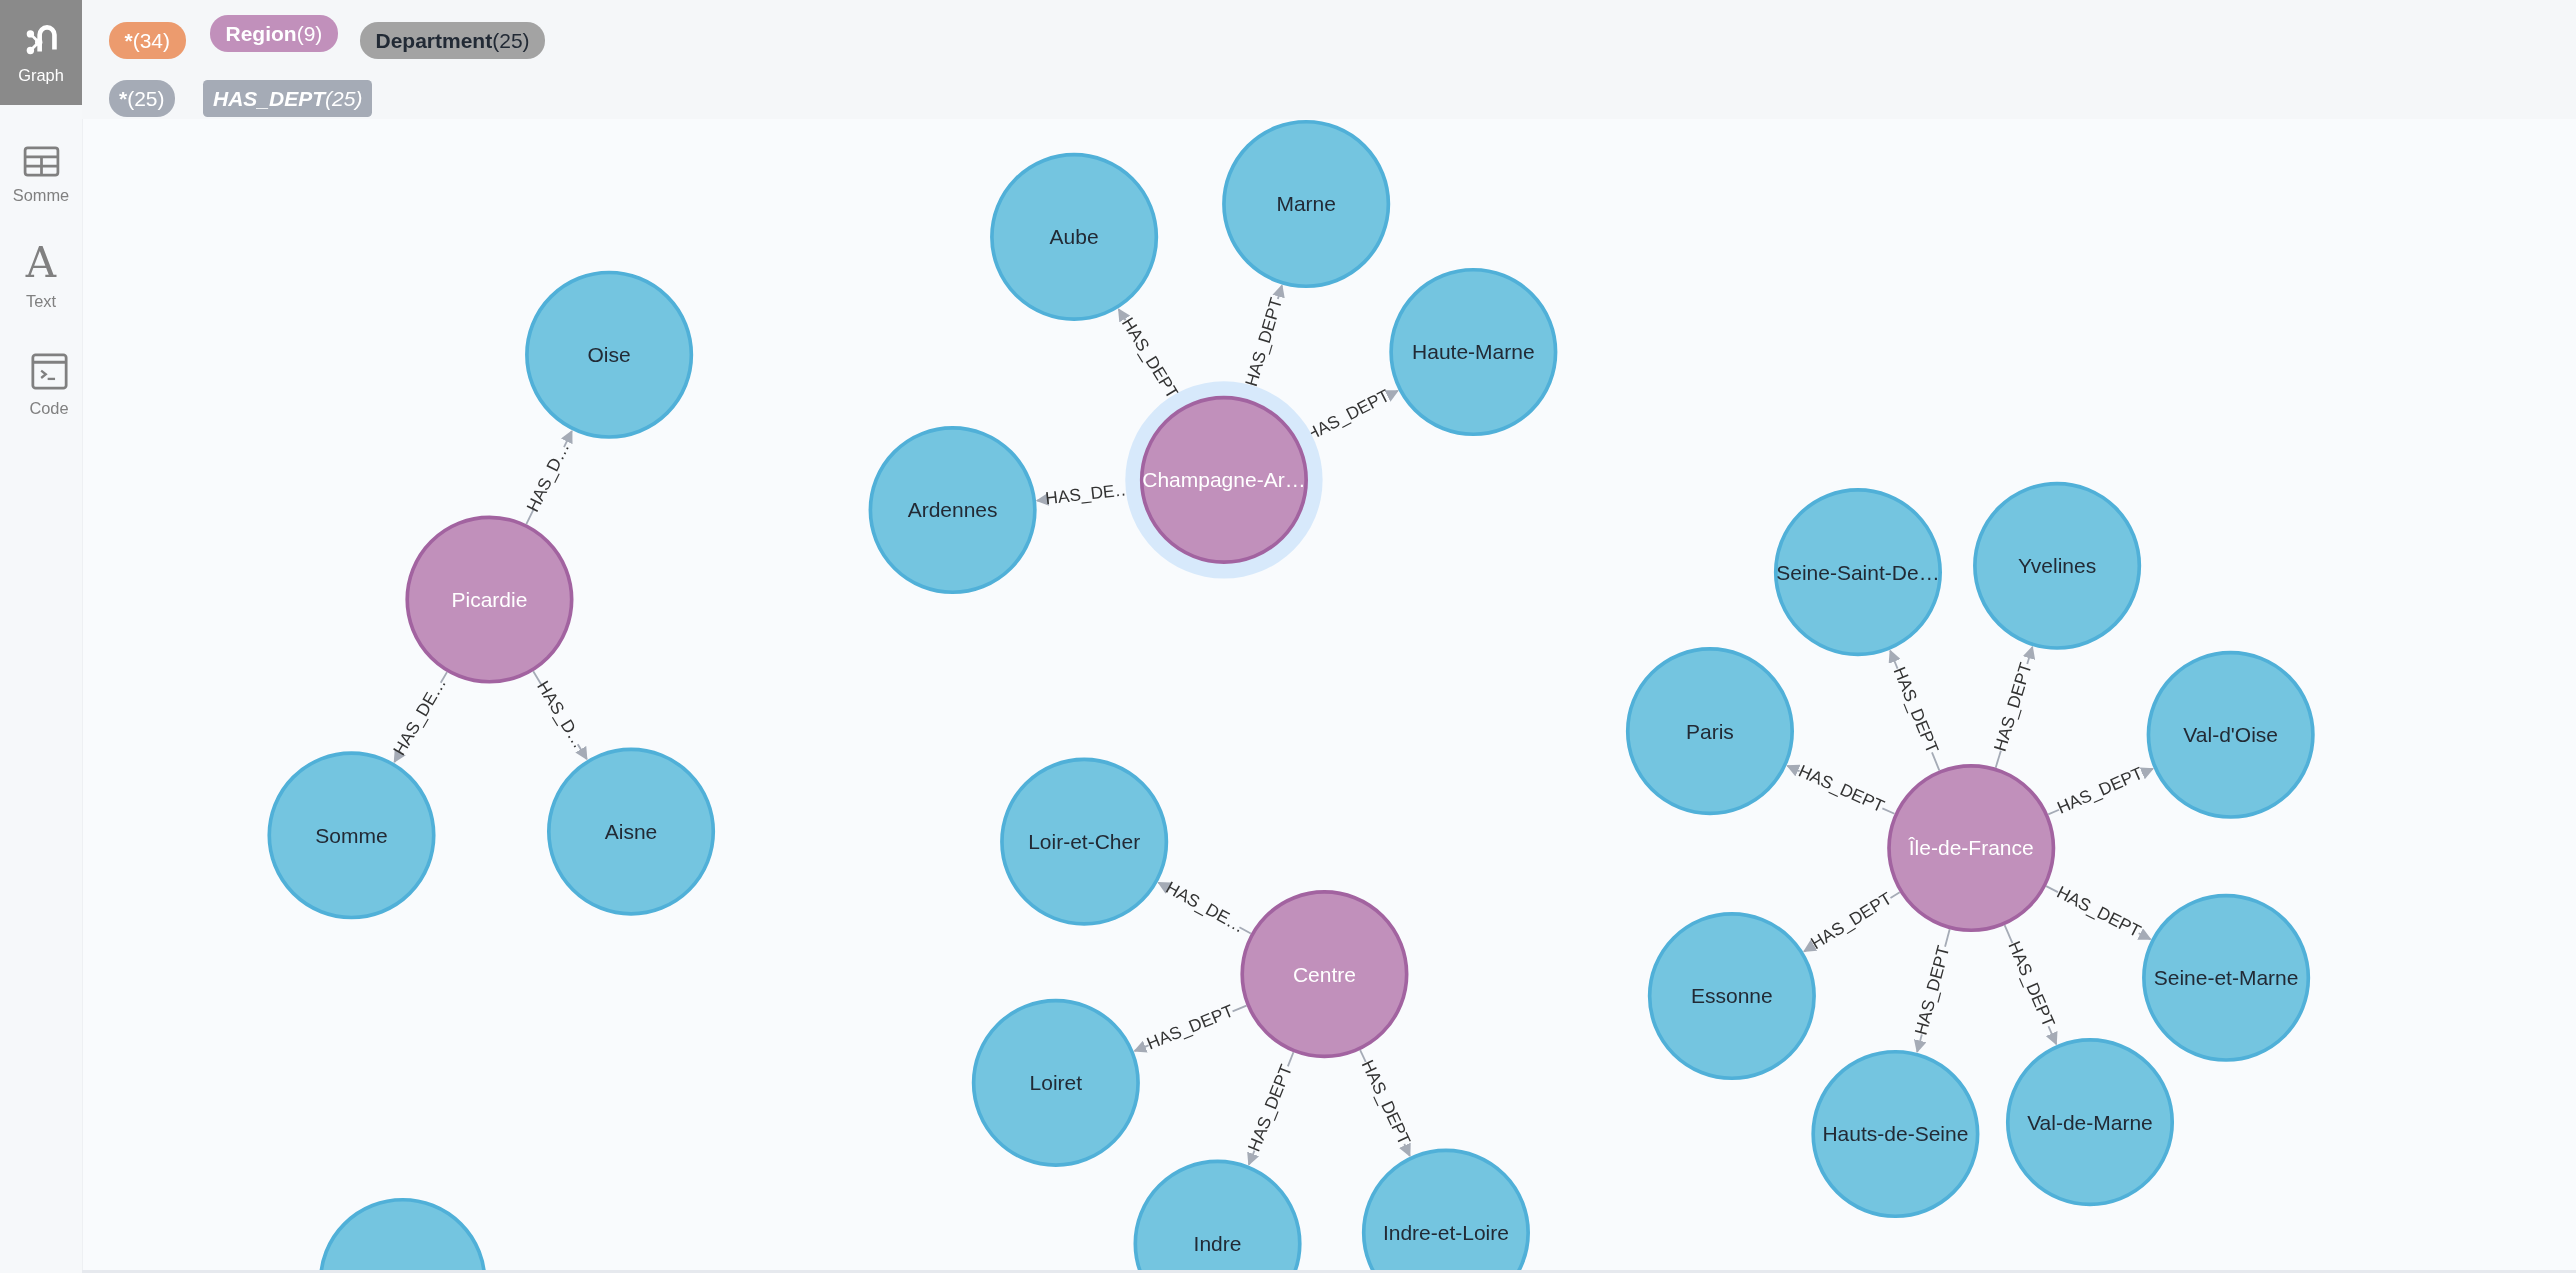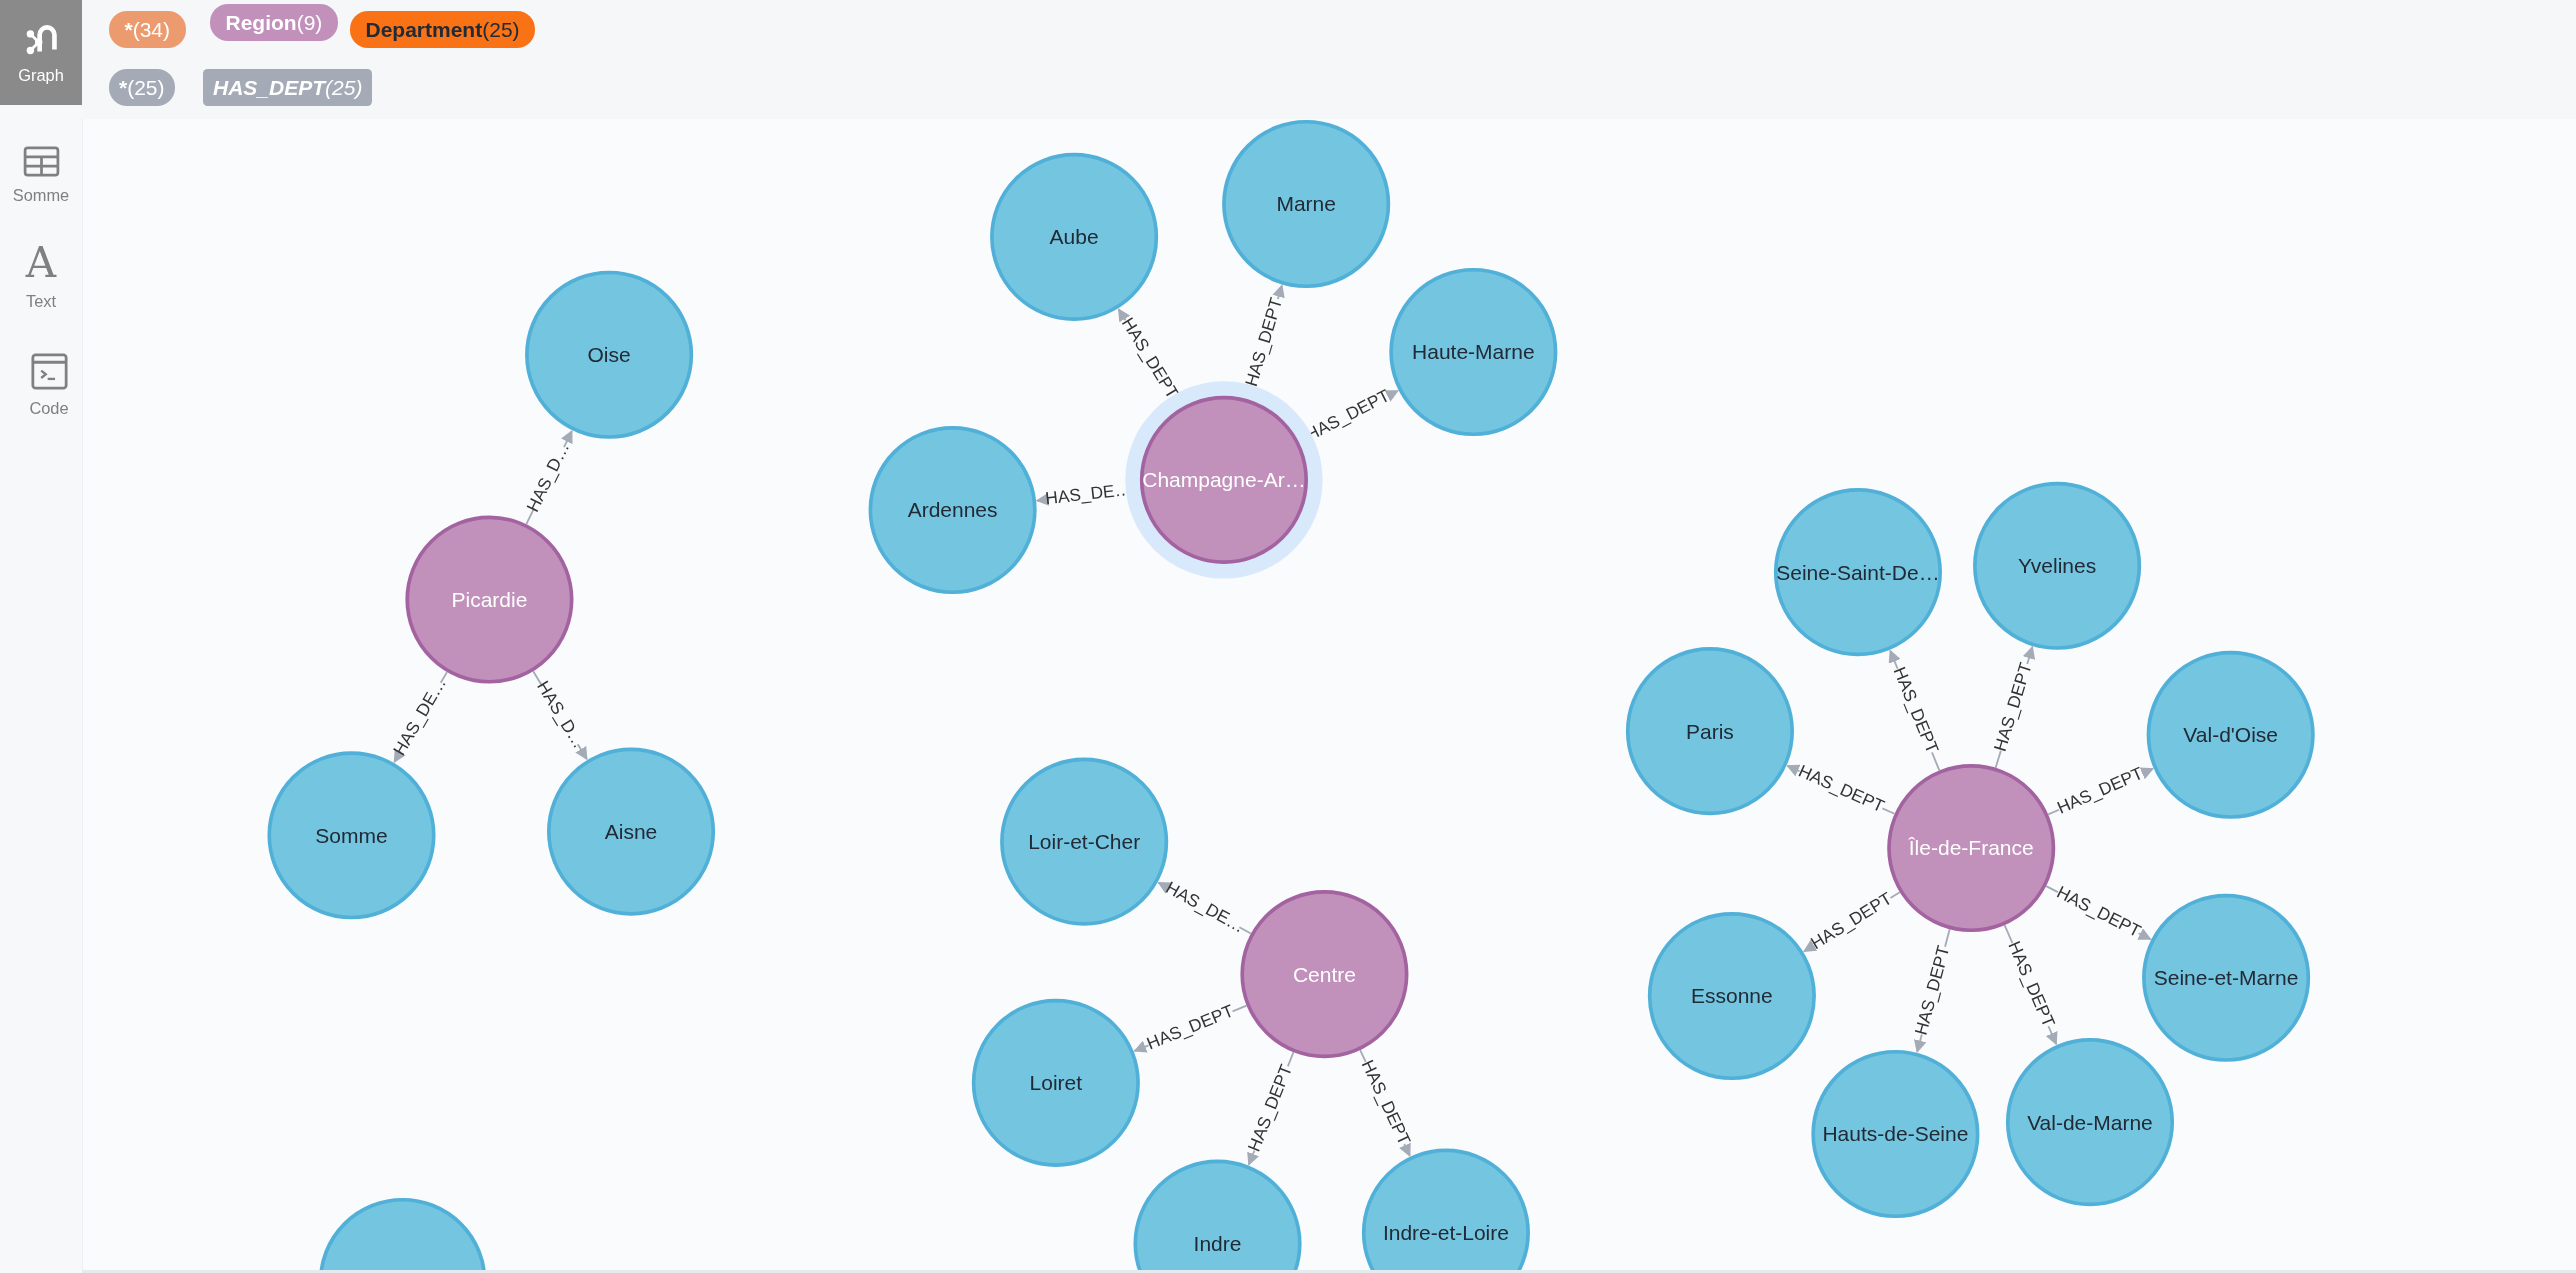--- a/index.html
+++ b/index.html
@@ -3,21 +3,21 @@
 <meta charset="utf-8">
 <style>
   html, body { margin:0; padding:0; }
   body { width:2576px; height:1273px; overflow:hidden; background:#f9fbfd; font-family:"Liberation Sans", sans-serif; position:relative; }
   .sidebar { position:absolute; left:0; top:0; width:82px; height:1273px; background:#f6f8fa; border-right:0.9px solid #eef0f3;text-align:center; }
   .side-item { position:absolute; left:0; width:82px; height:105px; display:flex; flex-direction:column; align-items:center; justify-content:center; color:#808080; cursor:pointer; }
   .side-item.active { background:#8a8a8a; color:#ffffff; }
   .side-item .lbl { font-size:16.4px; margin-top:9px; }
   .side-item svg { display:block; }
   .header { position:absolute; left:82px; top:0; right:0; height:119px; background:#f5f7f9; }
-  .pill { position:absolute; height:37px; line-height:37px; font-size:21px; padding:0 15.5px; border-radius:18px; color:#fff; cursor:pointer; white-space:nowrap; }
+  .pill { position:absolute; height:37px; line-height:37px; font-size:21px; padding:0 15.5px; border-radius:18px; color:#fff; cursor:pointer; white-space:nowrap;margin-top:11px; }
   .pill b { font-weight:bold; }
   .pill .cnt { font-weight:normal; }
   .rel { border-radius:4.6px; background:#a5abb6; padding:0 10px; }
   .canvas { position:absolute; left:82px; top:119px; right:0; bottom:1.8px; }
   .bottom-line { position:absolute; left:82px; right:0; bottom:0; height:2.7px; background:#e6e9ee; }
   svg.graph { position:absolute; left:0; top:0; }
   .node-label { font-size:23px; text-anchor:middle; dominant-baseline:middle; }
   .edge-label { font-size:19px; fill:#333; text-anchor:middle; dominant-baseline:middle; }
 </style>
 </head>
@@ -59,21 +59,21 @@
   </div>
 </div>
 
 <div class="header">
   <div class="pill" id="pill-0" style="left: 27px; top: 11px; background: rgb(236, 155, 110); color: rgb(255, 255, 255);">
     <b>*</b><span class="cnt">(34)</span>
   </div>
   <div class="pill" id="pill-1" style="left: 128px; top: 4px; background: rgb(193, 144, 187); color: rgb(255, 255, 255);">
     <b>Region</b><span class="cnt">(9)</span>
   </div>
-  <div class="pill" id="pill-2" style="left: 268px; top: 11px; background: #f97316; color: rgb(34, 42, 53);">
+  <div class="pill" id="pill-2" style="left: 278px; top: 11px; background: #a3a3a3; color: rgb(34, 42, 53);">
     <b>Department</b><span class="cnt">(25)</span>
   </div>
   <div class="pill rel" style="left:27px;top:69px;border-radius:18px;">
     <b>*</b><span class="cnt">(25)</span>
   </div>
   <div class="pill rel" style="left:121px;top:69px;font-style:italic;">
     <b>HAS_DEPT</b><span class="cnt">(25)</span>
   </div>
 </div>
 

